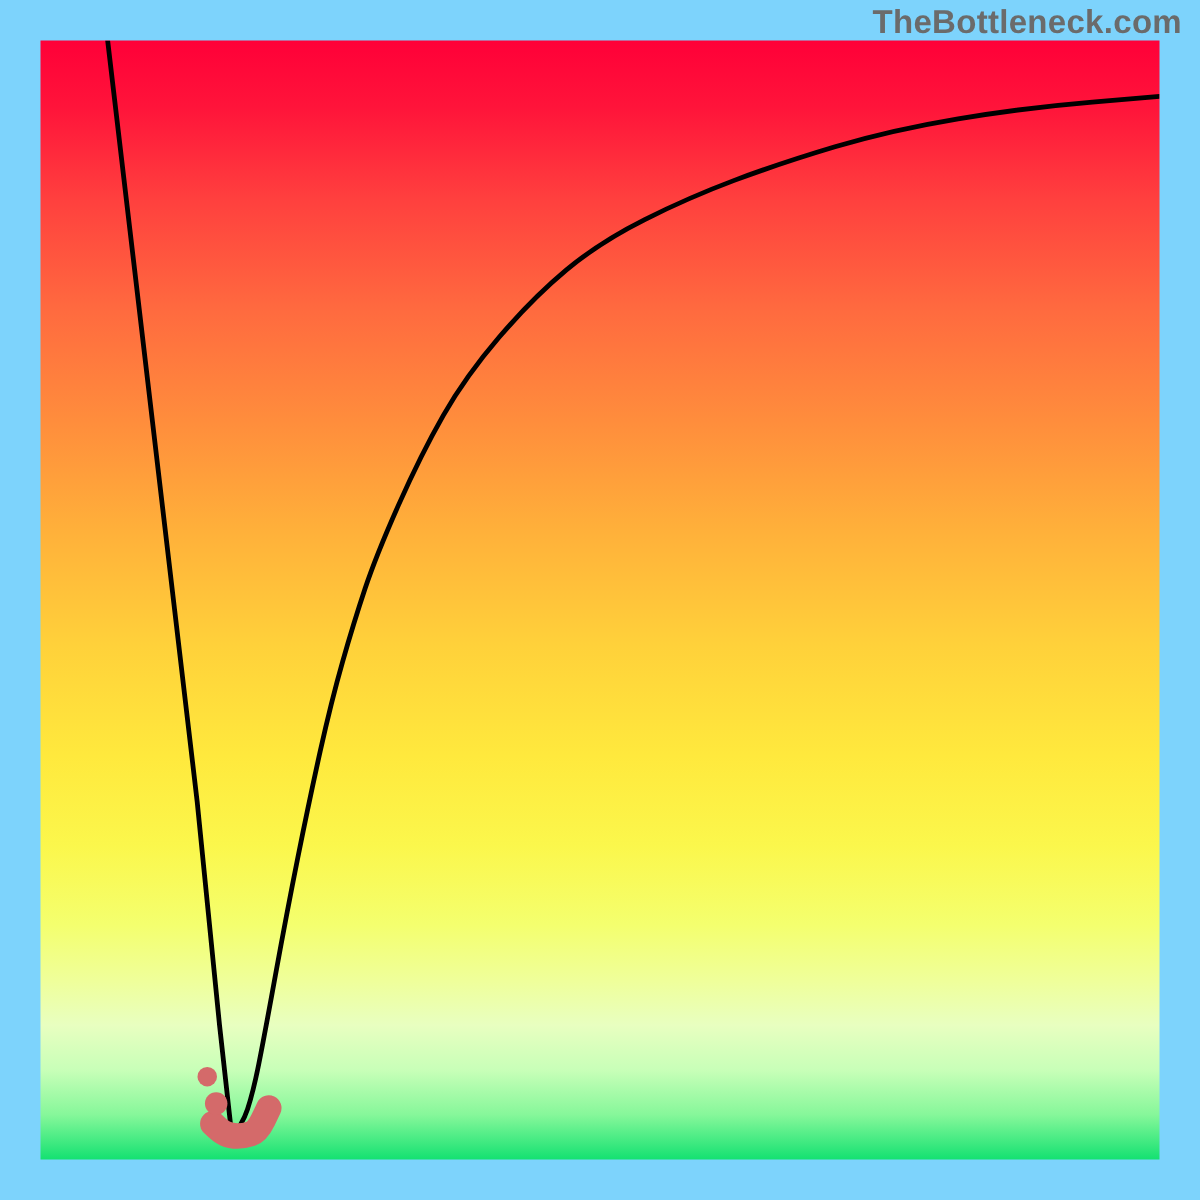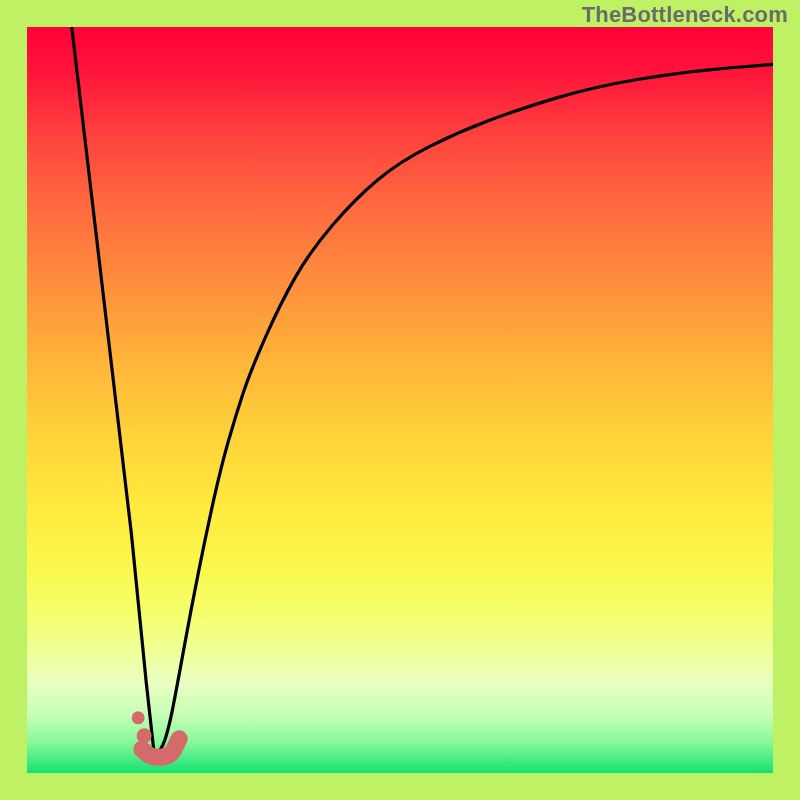--- a/index.html
+++ b/index.html
@@ -1,21 +1,21 @@
 <!DOCTYPE html>
 <html><head>
 <meta charset="utf-8">
 <style>
   * { margin: 0; padding: 0; box-sizing: border-box; }
   html, body { width: 800px; height: 800px; overflow: hidden; background: #000; }
   .frame {
     position: relative;
     width: 800px;
     height: 800px;
-    background: #bef264;
+    background: #7dd3fc;
   }
   .watermark {
     position: absolute;
     top: 2px;
     right: 12px;
     font-family: Arial, Helvetica, sans-serif;
     font-size: 22px;
     font-weight: 600;
     color: #6b6b6b;
     letter-spacing: 0.2px;

